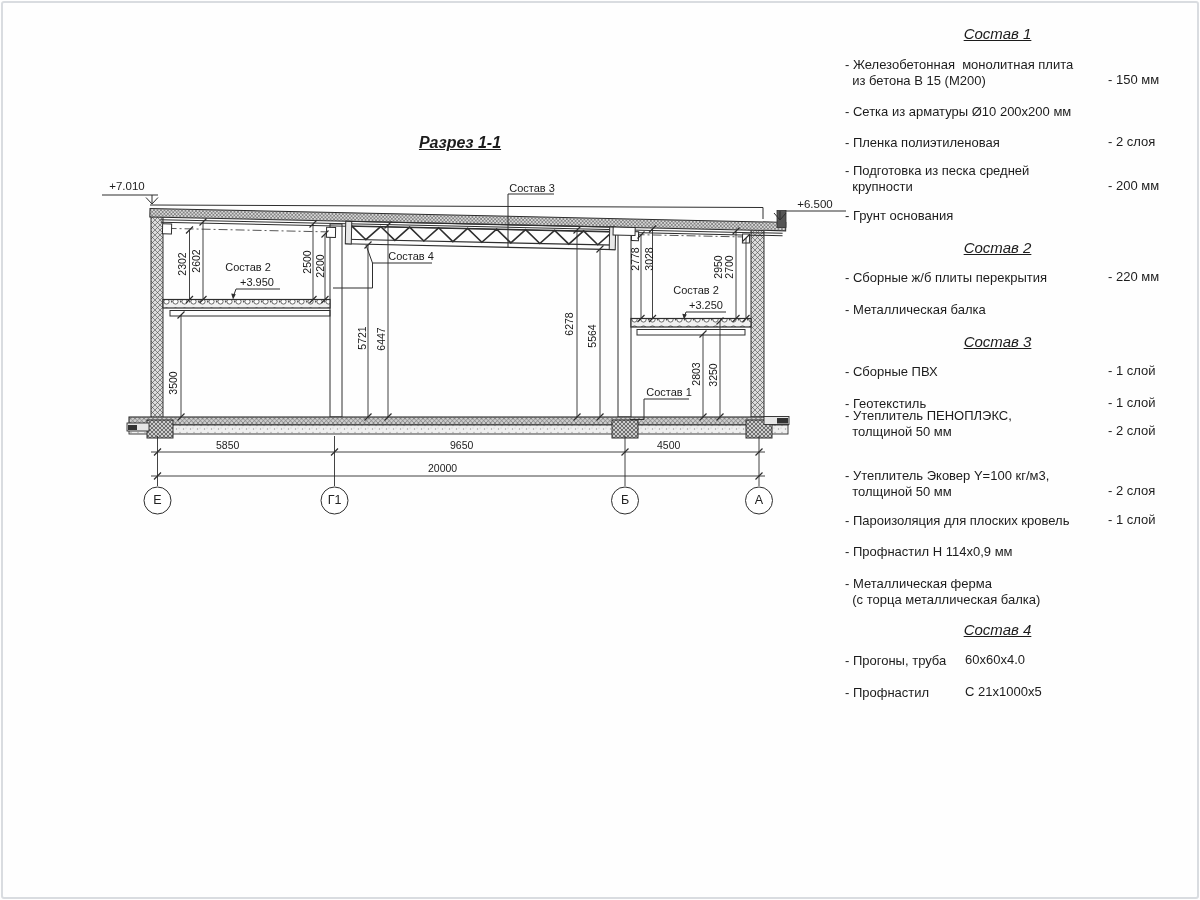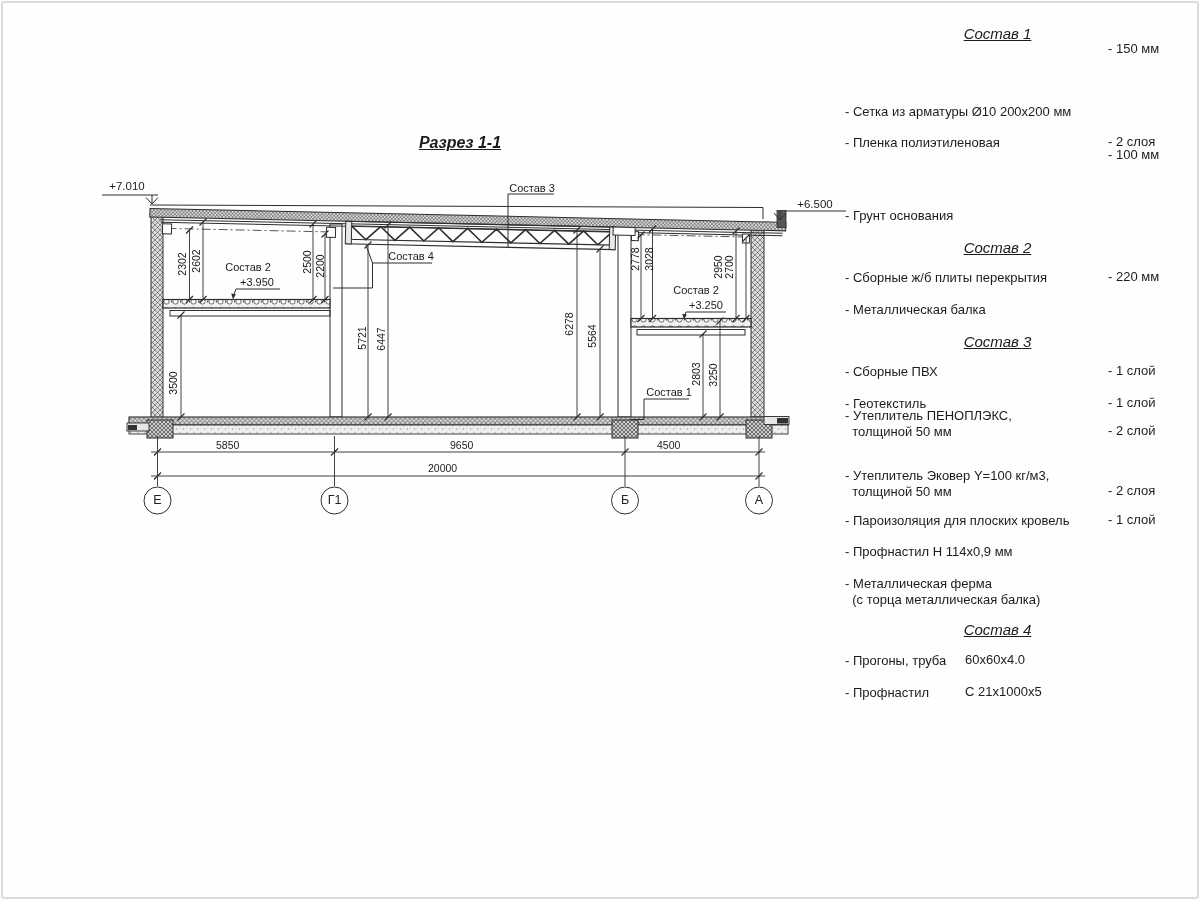--- a/index.html
+++ b/index.html
@@ -197,24 +197,26 @@
   <div class="txt hdim" style="left:657px;top:439px;width:60px;">4500</div>
   <div class="txt hdim" style="left:428px;top:462px;width:64px;">20000</div>
 
   <div class="axis" style="left:143.5px;top:493px;">Е</div>
   <div class="axis" style="left:320.5px;top:493px;">Г1</div>
   <div class="axis" style="left:611px;top:493px;">Б</div>
   <div class="axis" style="left:745px;top:493px;">А</div>
 
   <div id="panel">
     <div class="sec-h" style="top:25px;">Состав 1</div>
-    <div class="row" style="top:57px;"><span class="val">- 150 мм</span></div>
+    <div class="row" style="top:57px;"><span class="nm">- Железобетонная  монолитная плита
+  из бетона В 15 (М200)</span><span class="val">- 150 мм</span></div>
     <div class="row" style="top:104px;"><span class="nm">- Сетка из арматуры Ø10 200х200 мм</span><span class="val"></span></div>
     <div class="row" style="top:135px;"><span class="nm">- Пленка полиэтиленовая</span><span class="val">-  2 слоя</span></div>
-    <div class="row" style="top:163px;"><span class="val">- 100 мм</span></div>
+    <div class="row" style="top:163px;"><span class="nm">- Подготовка из песка средней
+  крупности</span><span class="val">- 200 мм</span></div>
     <div class="row" style="top:208px;"><span class="nm">- Грунт основания</span><span class="val"></span></div>
 
     <div class="sec-h" style="top:239px;">Состав 2</div>
     <div class="row" style="top:270px;"><span class="nm">- Сборные ж/б плиты перекрытия</span><span class="val">- 220 мм</span></div>
     <div class="row" style="top:302px;"><span class="nm">- Металлическая балка</span><span class="val"></span></div>
 
     <div class="sec-h" style="top:333px;">Состав 3</div>
     <div class="row" style="top:364px;"><span class="nm">- Сборные ПВХ</span><span class="val">- 1 слой</span></div>
     <div class="row" style="top:396px;"><span class="nm">- Геотекстиль</span><span class="val">- 1 слой</span></div>
     <div class="row" style="top:408px;"><span class="nm">- Утеплитель ПЕНОПЛЭКС,

